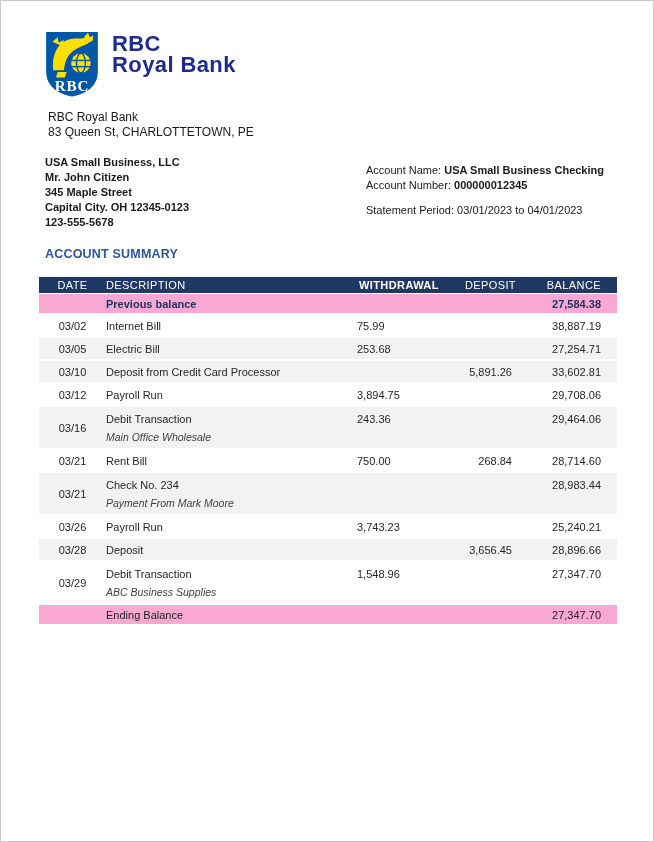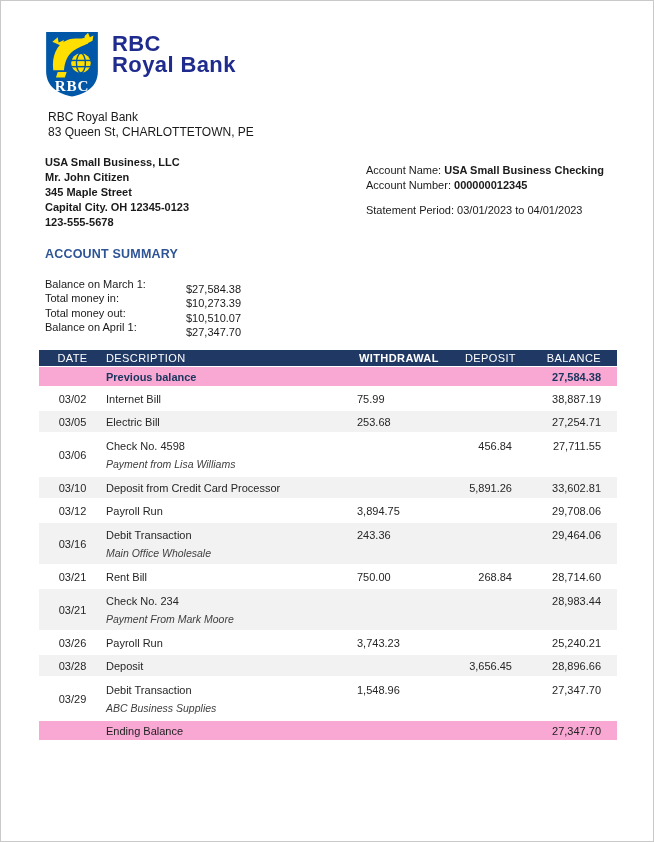--- a/index.html
+++ b/index.html
@@ -128,30 +128,20 @@
         <span class="val">000000012345</span>
       </div>
       <div class="period">
         <span>Statement  Period:</span>
         <span>03/01/2023 to 04/01/2023</span>
       </div>
     </div>
   </div>
 
   <div class="summary-title">ACCOUNT SUMMARY</div>
-  <div class="summary-grid">
-    <div class="s-label">Balance on March  1:</div>
-    <div class="s-value">$27,584.38</div>
-    <div class="s-label">Total  money in:</div>
-    <div class="s-value">$10,273.39</div>
-    <div class="s-label">Total  money out:</div>
-    <div class="s-value">$10,510.07</div>
-    <div class="s-label">Balance on April 1:</div>
-    <div class="s-value">$27,347.70</div>
-  </div>
 
   <div class="tx-table">
     <div class="thead tgrid">
       <div class="h-date">DATE</div>
       <div class="h-desc">DESCRIPTION</div>
       <div class="h-withdrawal">WITHDRAWAL</div>
       <div class="h-deposit">DEPOSIT</div>
       <div class="h-balance">BALANCE</div>
     </div>
 
@@ -172,30 +162,20 @@
         </div>
         <div class="trow tgrid shaded">
           <div class="c date">03/05</div>
           <div class="c desc">
             <div class="d1">Electric Bill</div>
           </div>
           <div class="c num wd">253.68</div>
           <div class="c num dp"></div>
           <div class="c num bal">27,254.71</div>
         </div>
-        <div class="trow tgrid two-line">
-          <div class="c date">03/06</div>
-          <div class="c desc">
-            <div class="d1">Check No.  4598</div>
-            <div class="d2">Payment from Lisa Williams</div>
-          </div>
-          <div class="c num wd"></div>
-          <div class="c num dp">456.84</div>
-          <div class="c num bal">27,711.55</div>
-        </div>
         <div class="trow tgrid shaded">
           <div class="c date">03/10</div>
           <div class="c desc">
             <div class="d1">Deposit from Credit Card Processor</div>
           </div>
           <div class="c num wd"></div>
           <div class="c num dp">5,891.26</div>
           <div class="c num bal">33,602.81</div>
         </div>
         <div class="trow tgrid">

